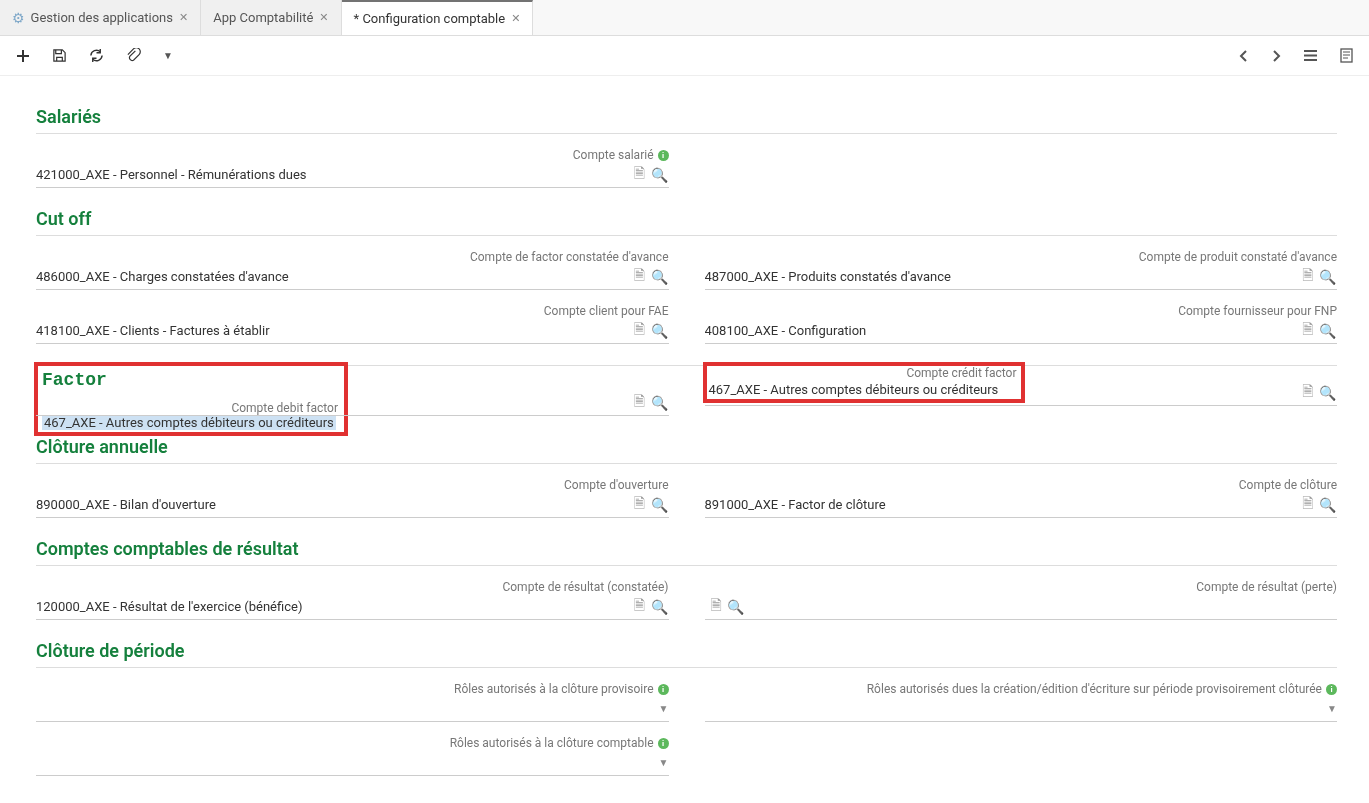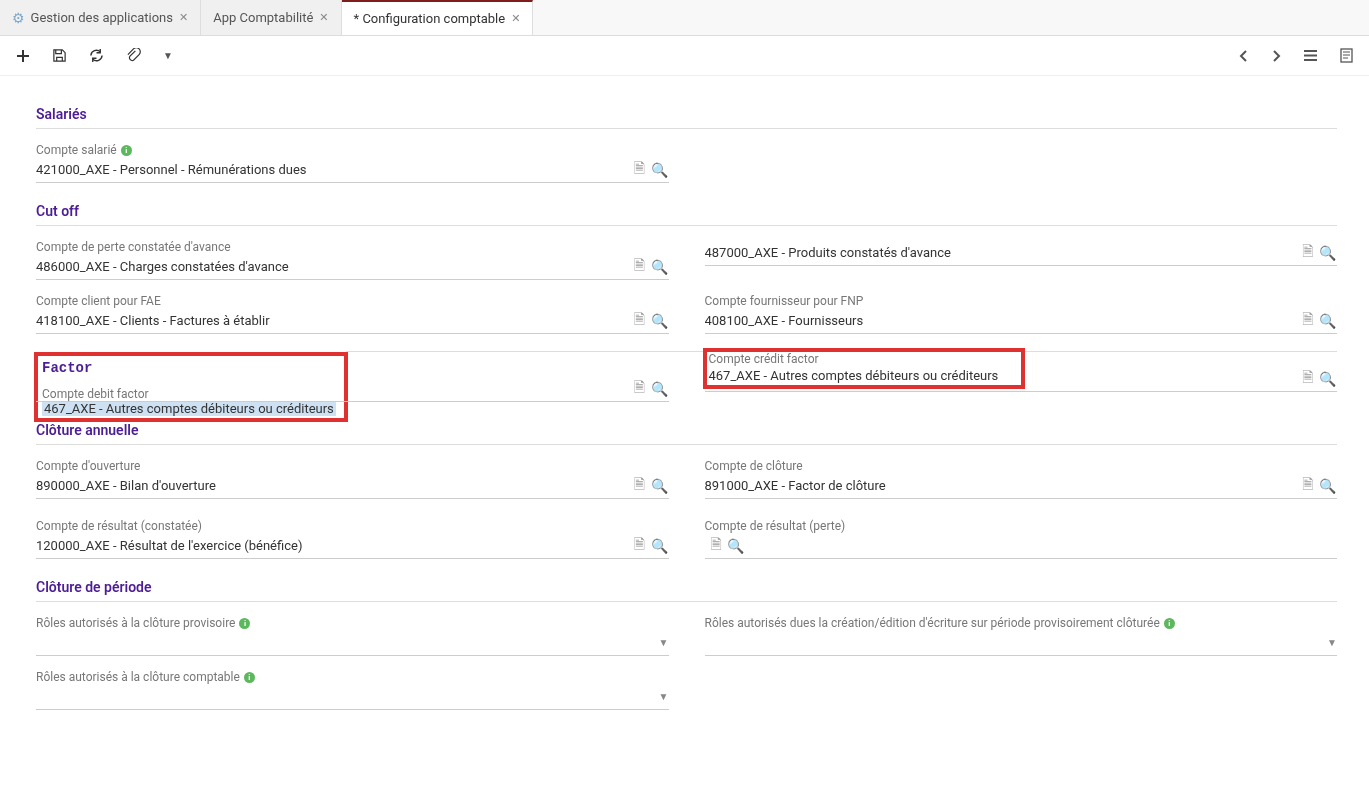--- a/index.html
+++ b/index.html
@@ -23,21 +23,21 @@
     padding: 0 12px;
     border-right: 1px solid #ddd;
     background: #f0f0f0;
     color: #555;
     cursor: pointer;
     gap: 6px;
     position: relative;
   }
   .tab.active {
     background: #fff;
-    border-top: 2px solid #7f1d1d;
+    border-top: 2px solid #737373;
     color: #333;
   }
   .tab .tab-close {
     font-size: 11px;
     color: #888;
     cursor: pointer;
   }
   .tab .gear {
     color: #7fa8c9;
     font-size: 14px;
@@ -63,41 +63,42 @@
   }
   .toolbar .tb-btn.caret { font-size: 10px; color:#555;}
   
   .content {
     padding: 10px 32px 30px 36px;
   }
   .section {
     margin-top: 20px;
   }
   .section-title {
-    font-size: 14px;
+    font-size: 18px;
     font-weight: 600;
-    color: #4c1d95;
+    color: #15803d;
     border-bottom: 1px solid #ddd;
     padding-bottom: 6px;
   }
   .row {
     display: flex;
     gap: 36px;
     margin-top: 14px;
   }
   .field {
     flex: 1;
     min-width: 0;
   }
   .field-label {
     font-size: 12px;
     color: #777;
     display: flex;
     align-items: center;
     gap: 4px;
+    justify-content: flex-end;
   }
   .info-dot {
     width: 11px; height: 11px;
     background: #5cb85c;
     border-radius: 50%;
     display: inline-flex;
     align-items:center; justify-content:center;
     color:#fff; font-size:8px; font-weight:bold;
   }
   .field-input {
@@ -226,29 +227,32 @@
       </div>
       <div class="field"></div>
     </div>
   </div>
 
   <div class="section">
     <div class="section-title">Cut off</div>
     <div class="row">
       <div class="field">
         <div class="field-label">
-            <span>Compte de perte constatée d'avance</span>
+            <span>Compte de factor constatée d'avance</span>
           </div>
         <div class="field-input">
           <span class="value">486000_AXE - Charges constatées d'avance</span>
           <span class="icn">🗎</span>
           <span class="icn">🔍</span>
         </div>
       </div>
       <div class="field">
+        <div class="field-label">
+            <span>Compte de produit constaté d'avance</span>
+          </div>
         <div class="field-input">
           <span class="value">487000_AXE - Produits constatés d'avance</span>
           <span class="icn">🗎</span>
           <span class="icn">🔍</span>
         </div>
       </div>
     </div>
     <div class="row">
       <div class="field">
         <div class="field-label">
@@ -258,21 +262,21 @@
           <span class="value">418100_AXE - Clients - Factures à établir</span>
           <span class="icn">🗎</span>
           <span class="icn">🔍</span>
         </div>
       </div>
       <div class="field">
         <div class="field-label">
             <span>Compte fournisseur pour FNP</span>
           </div>
         <div class="field-input">
-          <span class="value">408100_AXE - Fournisseurs</span>
+          <span class="value">408100_AXE - Configuration</span>
           <span class="icn">🗎</span>
           <span class="icn">🔍</span>
         </div>
       </div>
     </div>
   </div>
 
   <div class="section">
     <div>
       <span class="hl-left hl-red" style="width:310px">
@@ -328,20 +332,21 @@
         <div class="field-input">
           <span class="value">891000_AXE - Factor de clôture</span>
           <span class="icn">🗎</span>
           <span class="icn">🔍</span>
         </div>
       </div>
     </div>
   </div>
 
   <div class="section">
+    <div class="section-title">Comptes comptables de résultat</div>
     <div class="row">
       <div class="field">
         <div class="field-label">
             <span>Compte de résultat (constatée)</span>
           </div>
         <div class="field-input">
           <span class="value">120000_AXE - Résultat de l'exercice (bénéfice)</span>
           <span class="icn">🗎</span>
           <span class="icn">🔍</span>
         </div>

